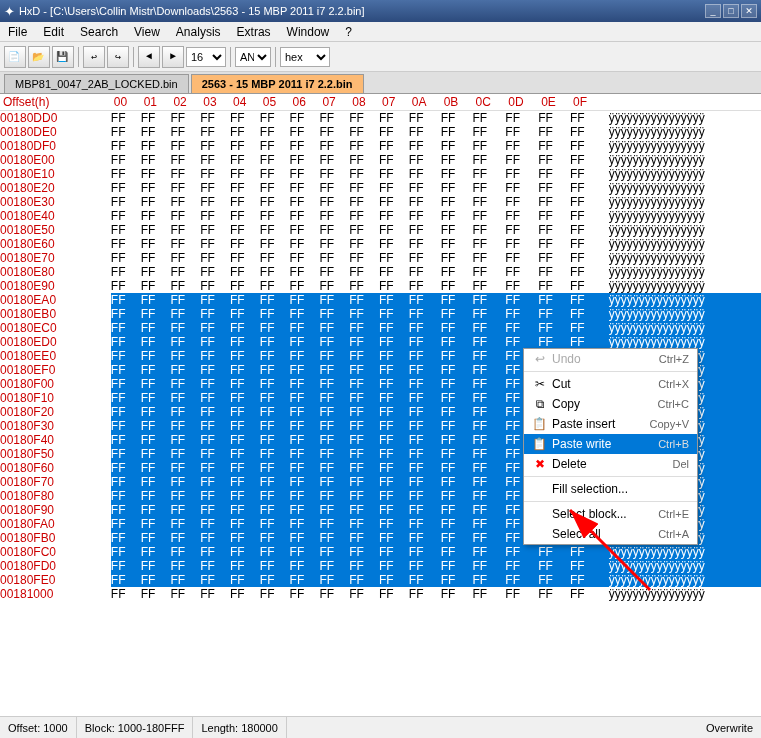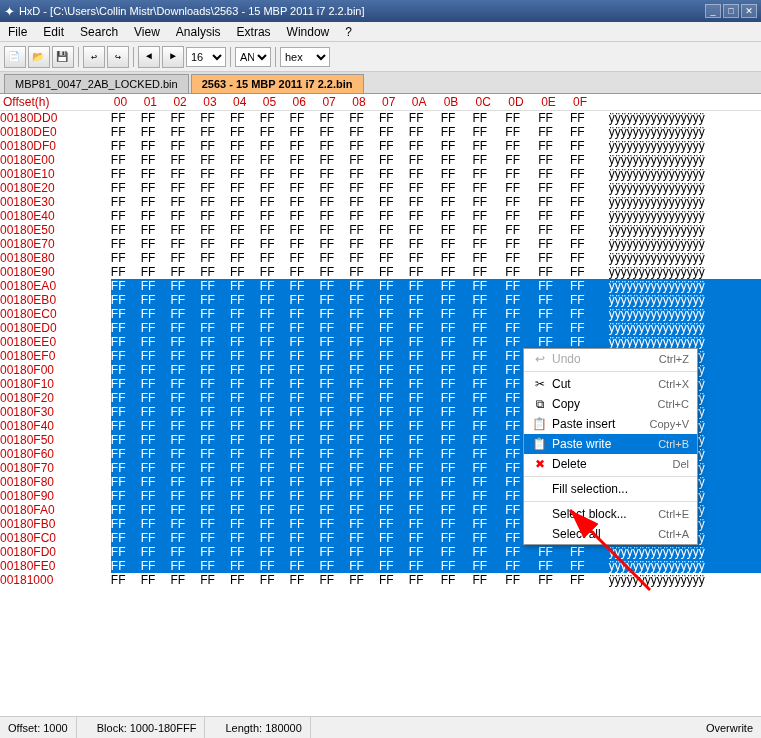--- a/index.html
+++ b/index.html
@@ -124,21 +124,20 @@
 
     
     #status-bar {
       height: 22px;
       background: #f0f0f0;
       border-top: 1px solid #ccc;
       display: flex;
       align-items: flex-end;
       font-family: 'Segoe UI', Arial, sans-serif;
       font-size: 11px;
-      gap: 12px;
     }
     .status-item {
       padding: 0 8px;
       border-right: 1px solid #ccc;
       height: 100%;
       display: flex;
       align-items: center;
     }
     .status-item:last-child { border-right: none; margin-left: auto; }
 
@@ -421,20 +420,40 @@
             <td class="hex-byte">FF</td>
             <td class="hex-byte">FF</td>
             <td class="hex-byte">FF</td>
             <td class="hex-byte">FF</td>
             <td class="hex-byte">FF</td>
             <td class="hex-byte">FF</td>
             <td class="ascii-col" style="padding-left: 8px;">ÿÿÿÿÿÿÿÿÿÿÿÿÿÿÿÿ</td>
           </tr>
           <tr>
             <td class="offset">00180E50</td>
+            <td class="hex-byte">FF</td>
+            <td class="hex-byte">FF</td>
+            <td class="hex-byte">FF</td>
+            <td class="hex-byte">FF</td>
+            <td class="hex-byte">FF</td>
+            <td class="hex-byte">FF</td>
+            <td class="hex-byte">FF</td>
+            <td class="hex-byte">FF</td>
+            <td class="hex-byte">FF</td>
+            <td class="hex-byte">FF</td>
+            <td class="hex-byte">FF</td>
+            <td class="hex-byte">FF</td>
+            <td class="hex-byte">FF</td>
+            <td class="hex-byte">FF</td>
+            <td class="hex-byte">FF</td>
+            <td class="hex-byte">FF</td>
+            <td class="ascii-col" style="padding-left: 8px;">ÿÿÿÿÿÿÿÿÿÿÿÿÿÿÿÿ</td>
+          </tr>
+          <tr>
+            <td class="offset">00180E60</td>
             <td class="hex-byte">FF</td>
             <td class="hex-byte">FF</td>
             <td class="hex-byte">FF</td>
             <td class="hex-byte">FF</td>
             <td class="hex-byte">FF</td>
             <td class="hex-byte">FF</td>
             <td class="hex-byte">FF</td>
             <td class="hex-byte">FF</td>
             <td class="hex-byte">FF</td>
             <td class="hex-byte">FF</td>

